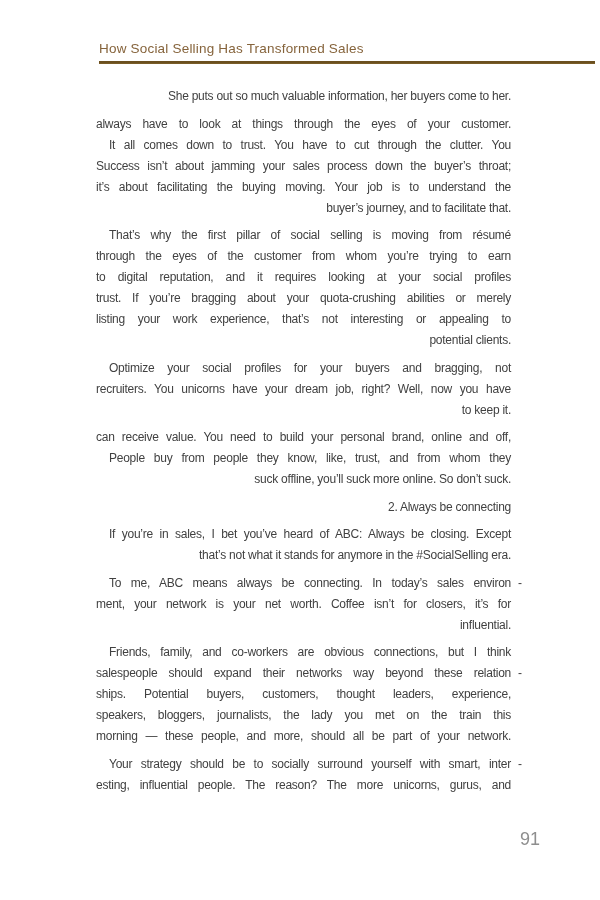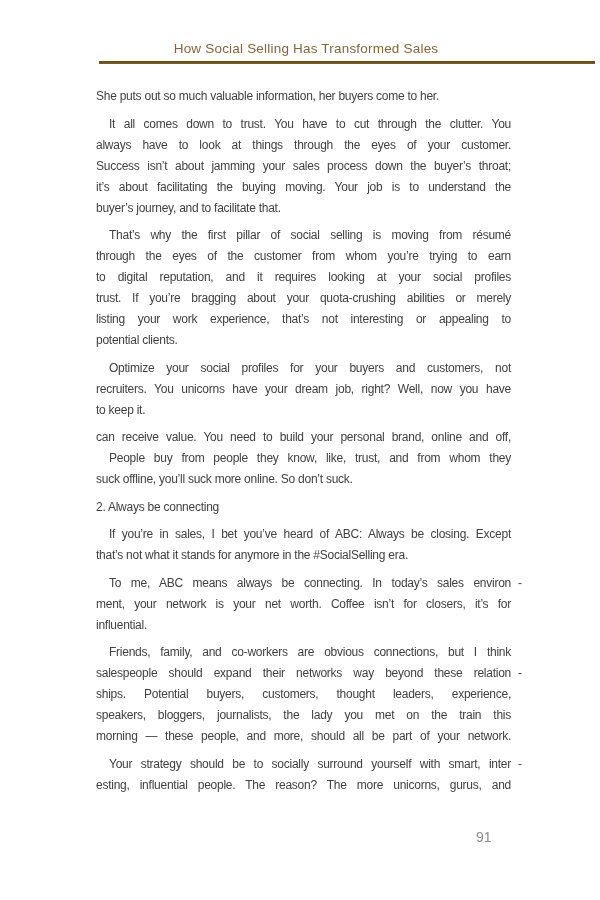--- a/index.html
+++ b/index.html
@@ -13,21 +13,21 @@
     height: 900px;
     background: #ffffff;
     overflow: hidden;
     font-family: "Liberation Sans", "DejaVu Sans", sans-serif;
   }
   .running-header {
     position: absolute;
     left: 99px;
     top: 41px;
     width: 414px;
-    text-align: center;
+    text-align: left;
     font-size: 13.5px;
     letter-spacing: 0.2px;
     color: var(--header-text, #86643c);
     white-space: nowrap;
   }
   .header-rule {
     position: absolute;
     left: 99px;
     top: 61px;
     width: 496px;
@@ -41,69 +41,69 @@
     width: 415px;
     font-size: 12px;
     line-height: 21px;
     letter-spacing: -0.25px;
     color: var(--body-text, #414141);
   }
   .para { margin: 6.5px 0 0 0; }
   .para:first-child { margin-top: 0; }
   .line {
     position: relative;
-    text-align: left;
+    text-align: right;
     min-height: 21px;
   }
   .line.just {
     text-align: justify;
     text-align-last: justify;
   }
   .line.indent { text-indent: 13px; }
   .hang {
     position: absolute;
     right: -11px;
     top: 0;
     letter-spacing: 0;
   }
   .page-number {
     position: absolute;
-    left: 476px;
+    left: 520px;
     top: 829px;
-    font-size: 14px;
+    font-size: 18px;
     color: var(--page-number, #8e8e8e);
   }
 </style>
 </head>
 <body>
 
 <div class="page">
   <div class="running-header">How Social Selling Has Transformed Sales</div>
   <div class="header-rule"></div>
   <div class="text-column">
       <div class="para">
         <div class="line">She puts out so much valuable information, her buyers come to her.</div>
       </div>
       <div class="para">
+        <div class="line just">always have to look at things through the eyes of your customer.</div>
         <div class="line just indent">It all comes down to trust. You have to cut through the clutter. You</div>
-        <div class="line just">always have to look at things through the eyes of your customer.</div>
         <div class="line just">Success isn’t about jamming your sales process down the buyer’s throat;</div>
         <div class="line just">it’s about facilitating the buying moving. Your job is to understand the</div>
         <div class="line">buyer’s journey, and to facilitate that.</div>
       </div>
       <div class="para">
         <div class="line just indent">That’s why the first pillar of social selling is moving from résumé</div>
         <div class="line just">through the eyes of the customer from whom you’re trying to earn</div>
         <div class="line just">to digital reputation, and it requires looking at your social profiles</div>
         <div class="line just">trust. If you’re bragging about your quota-crushing abilities or merely</div>
         <div class="line just">listing your work experience, that’s not interesting or appealing to</div>
         <div class="line">potential clients.</div>
       </div>
       <div class="para">
-        <div class="line just indent">Optimize your social profiles for your buyers and customers, not</div>
+        <div class="line just indent">Optimize your social profiles for your buyers and bragging, not</div>
         <div class="line just">recruiters. You unicorns have your dream job, right? Well, now you have</div>
         <div class="line">to keep it.</div>
       </div>
       <div class="para">
         <div class="line just">can receive value. You need to build your personal brand, online and off,</div>
         <div class="line just indent">People buy from people they know, like, trust, and from whom they</div>
         <div class="line">suck offline, you’ll suck more online. So don’t suck.</div>
       </div>
       <div class="para">
         <div class="line">2. Always be connecting</div>

